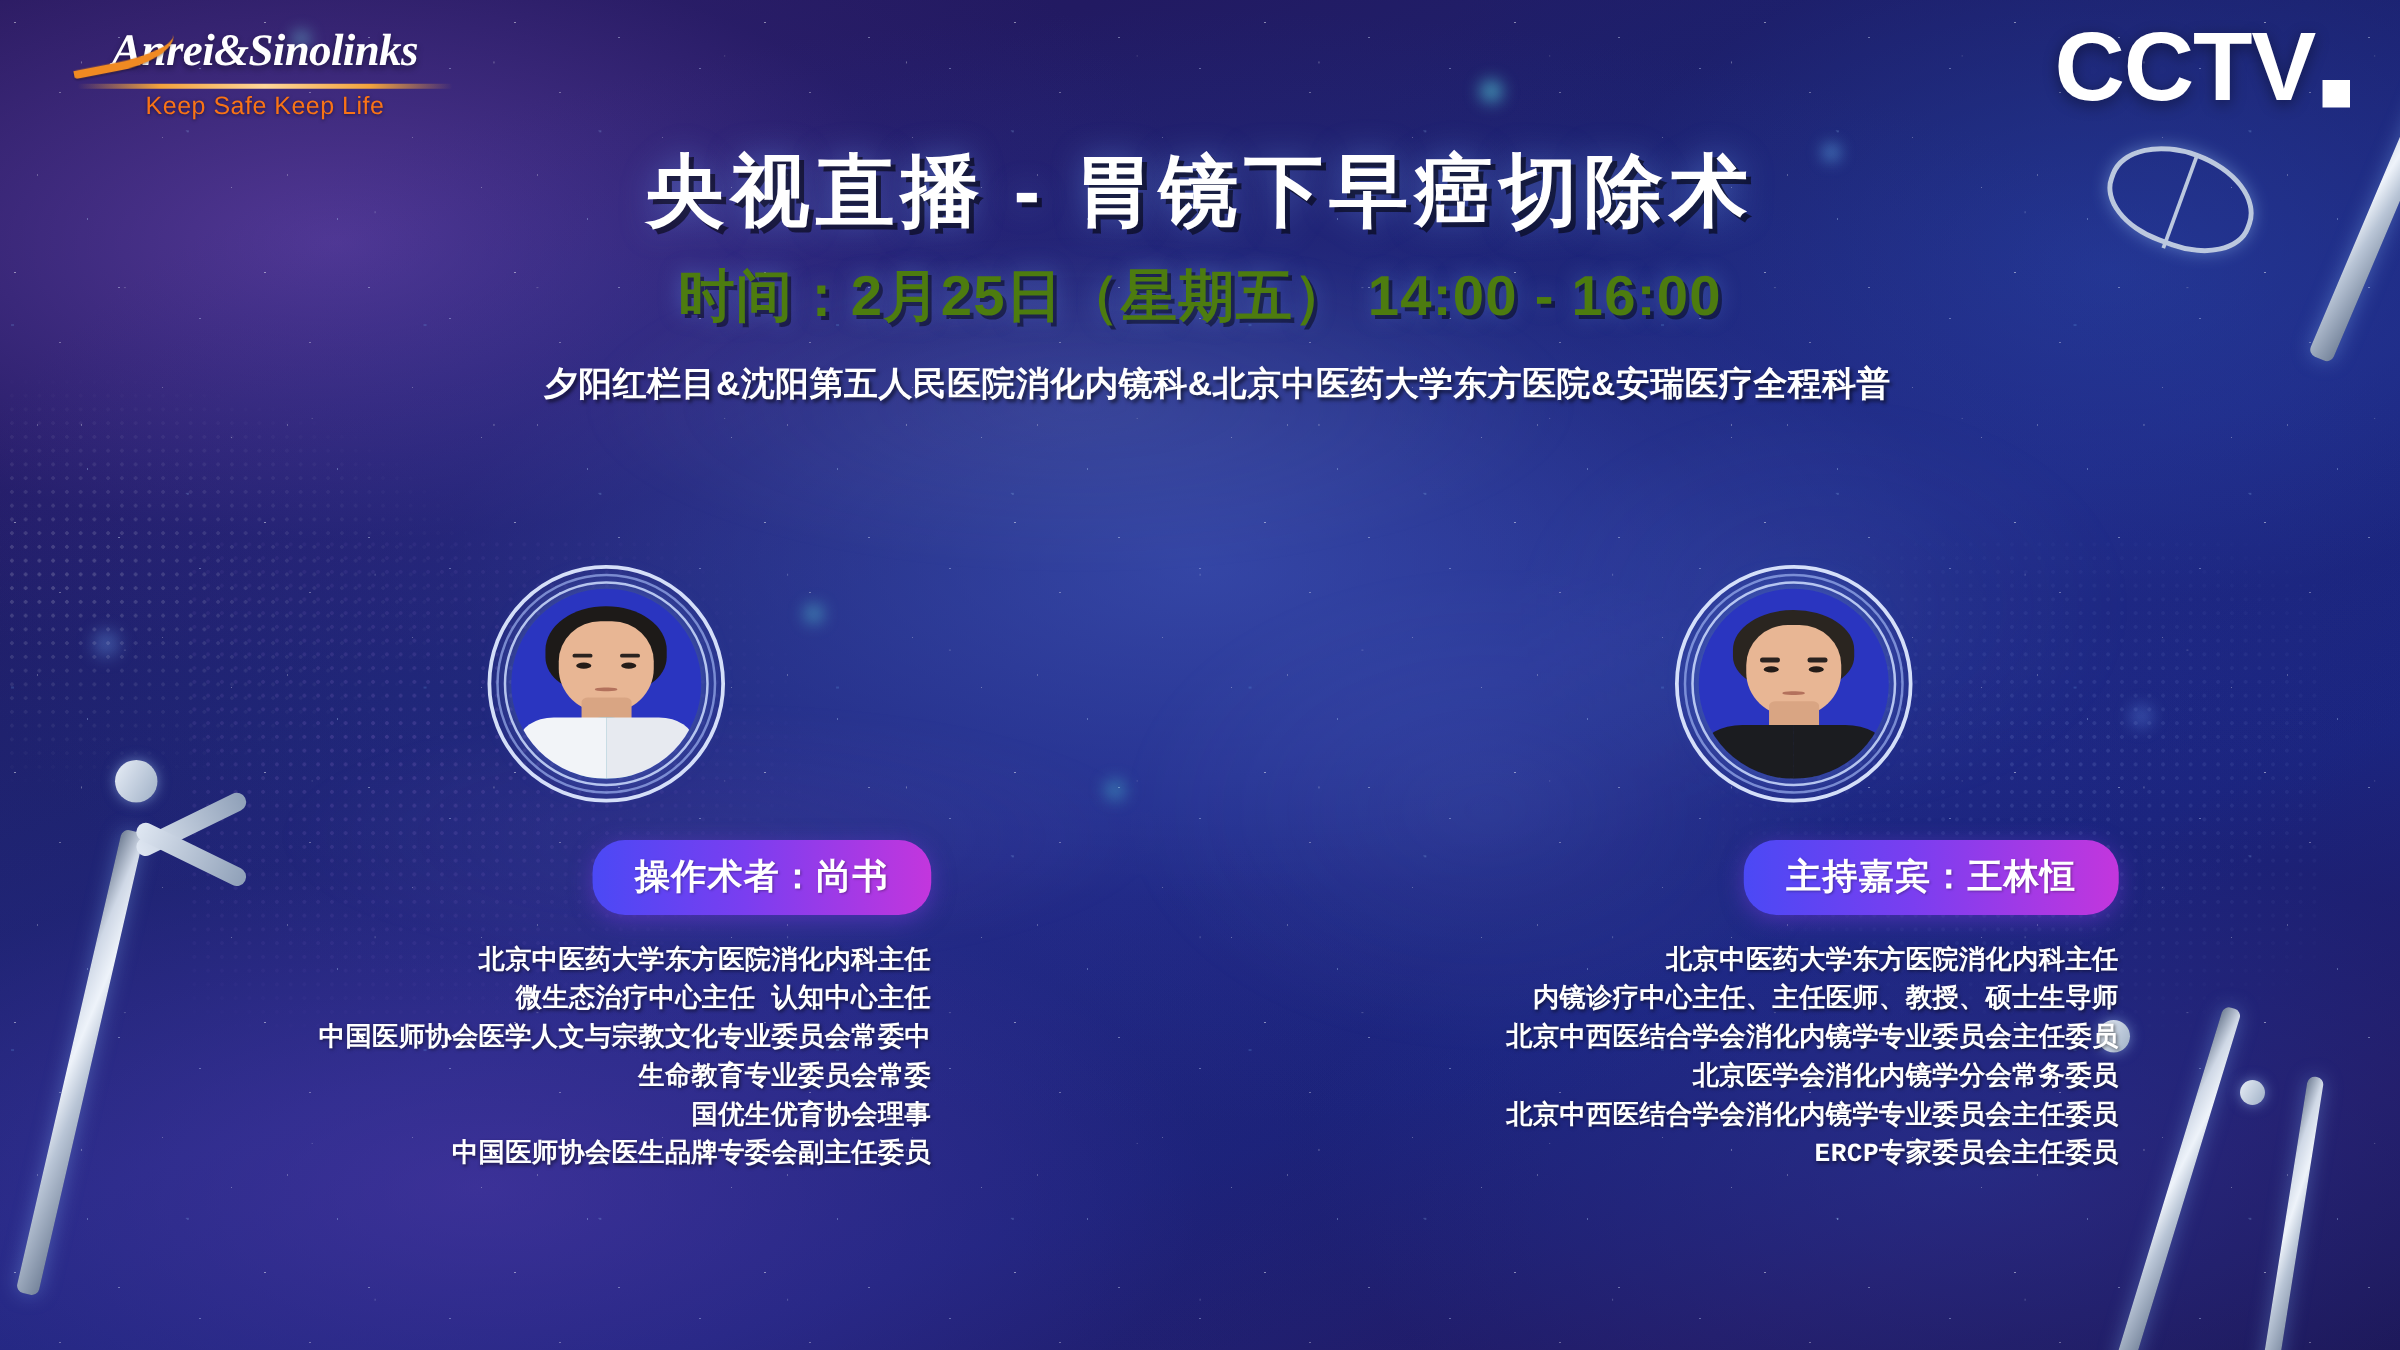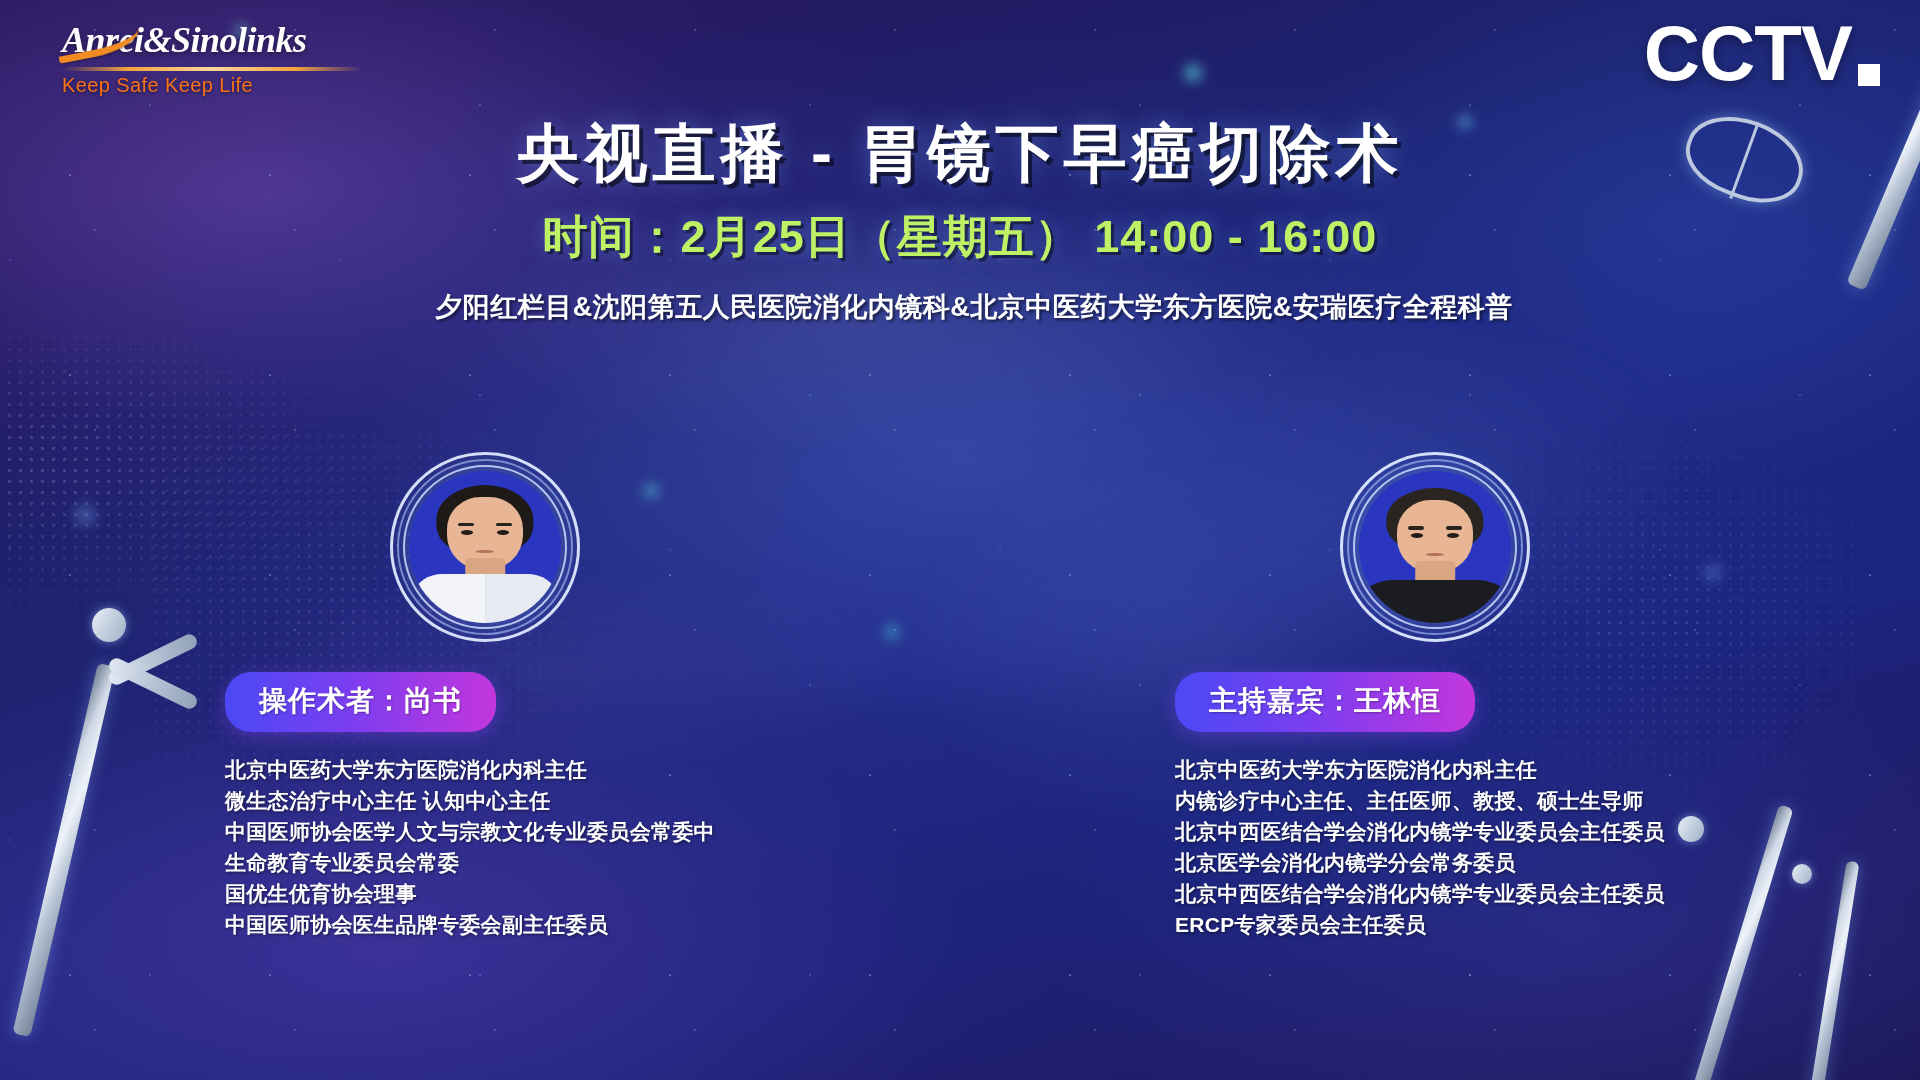--- a/index.html
+++ b/index.html
@@ -72,21 +72,21 @@
   .halftone.bl{ left:150px; top:430px; width:520px; height:420px; opacity:.38;
     background-image:radial-gradient(circle, rgba(210,160,255,.4) 1.5px, transparent 1.7px);
     -webkit-mask-image:radial-gradient(ellipse at 30% 40%, #000 0%, transparent 70%);
             mask-image:radial-gradient(ellipse at 30% 40%, #000 0%, transparent 70%); }
   .halftone.br{ right:60px; top:430px; width:520px; height:420px; opacity:.34;
     background-image:radial-gradient(circle, rgba(180,200,255,.42) 1.5px, transparent 1.7px);
     -webkit-mask-image:radial-gradient(ellipse at 60% 45%, #000 0%, transparent 70%);
             mask-image:radial-gradient(ellipse at 60% 45%, #000 0%, transparent 70%); }
 
   
-  .logo-wrap{ position:absolute; left:62px; top:16px; width:300px; }
+  .logo-wrap{ position:absolute; left:62px; top:16px; width:300px; text-align:center; }
   .logo-mark{
     position:relative; display:block; height:50px;
   }
   .logo-text{
     font-family:"Liberation Serif",serif;
     font-style:italic; font-weight:bold;
     font-size:36px; letter-spacing:-.5px;
     color:#ffffff; line-height:48px;
     text-shadow:0 2px 5px rgba(0,0,0,.45);
     white-space:nowrap;
@@ -166,36 +166,36 @@
 
   
   .headline{ position:absolute; left:0; right:0; top:118px; text-align:center; }
   .h-title{
     font-size:63px; font-weight:bold; color:#ffffff;
     letter-spacing:5px; line-height:1.12;
     text-shadow:4px 4px 0 rgba(0,0,0,.55), 0 0 26px rgba(120,170,255,.45);
   }
   .h-time{
     margin-top:18px;
-    font-size:45px; font-weight:bold; color:#bef264; letter-spacing:1px;
+    font-size:45px; font-weight:bold; color:#4d7c0f; letter-spacing:1px;
     text-shadow:3px 3px 0 rgba(0,0,0,.45), 0 0 18px rgba(120,170,255,.4);
   }
   .h-sub{
     margin-top:22px;
     font-size:27px; font-weight:bold; color:#ffffff; letter-spacing:.5px;
     text-shadow:2px 2px 3px rgba(0,0,0,.55);
     margin-left:28px;
   }
 
   
   .people{
     position:absolute; left:0; right:0; top:452px;
     display:flex; justify-content:center; gap:430px;
   }
-  .person{ width:520px; text-align:left; }
+  .person{ width:520px; text-align:right;font-family:Liberation Mono, monospace; }
 
   .avatar-wrap{
     position:relative; width:190px; height:190px; margin:0 auto;
   }
   .ring{ position:absolute; border-radius:50%; border:2px solid rgba(200,215,255,.85); }
   .ring.r1{ inset:0; border-width:3px; border-color:rgba(225,235,255,.95); }
   .ring.r2{ inset:7px; border-color:rgba(180,200,255,.6); }
   .ring.r3{ inset:13px; border-color:rgba(220,232,255,.85); }
   .avatar{
     position:absolute; inset:19px; border-radius:50%; overflow:hidden;

